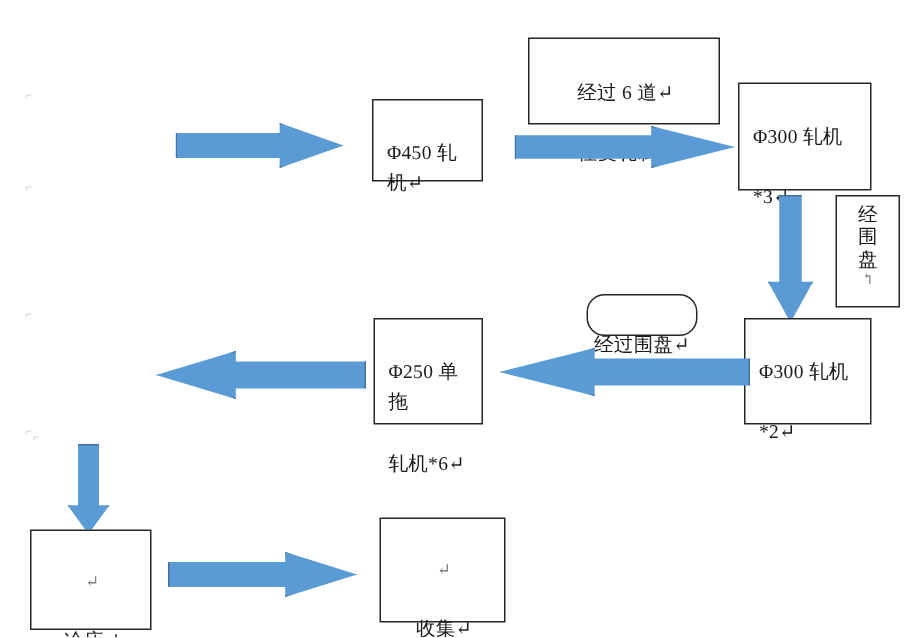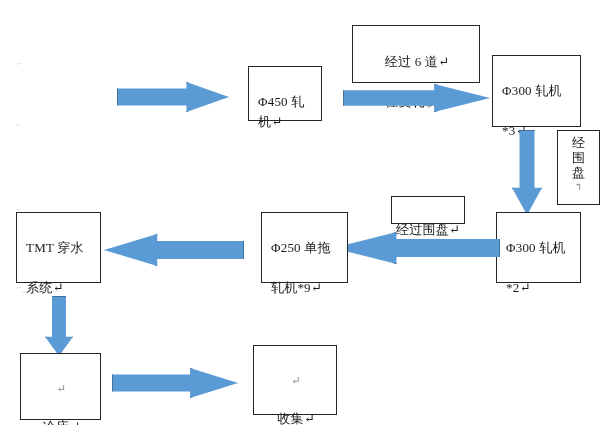--- a/index.html
+++ b/index.html
@@ -134,41 +134,37 @@
     <span class="ch">围</span>
     <span class="ch">盘</span>
     <span class="mark">↰</span>
   </div>
 
   <div class="box" style="left:496px; top:212px; width:85px; height:71px;">
     <span class="line">Φ300 轧机</span>
     <span class="line">*2↵</span>
   </div>
 
-  <div class="box center-text" style="left:391px; top:196px; width:74px; height:28px; padding:3px 4px;">
+  <div class="box center-text" style="left:391px; top:196px; width:74px; height:28px; padding:3px 4px;border-radius:12px;">
     <span class="line">经过围盘↵</span>
   </div>
 
   <div class="arrow arrow-left" style="left:333px; top:232px; width:167px; height:32px;">
     <div class="fill"></div>
   </div>
 
-  <div class="box" style="left:261px; top:212px; width:87px; height:71px;">
+  <div class="box" style="left:249px; top:212px; width:73px; height:71px;">
     <span class="line">Φ250 单拖</span>
-    <span class="line">轧机*9↵</span>
+    <span class="line">轧机*6↵</span>
   </div>
 
   <div class="arrow arrow-left" style="left:104px; top:234px; width:140px; height:32px;">
     <div class="fill"></div>
   </div>
 
-  <div class="box" style="left:16px; top:212px; width:85px; height:71px;">
-    <span class="line">TMT 穿水</span>
-    <span class="line">系统↵</span>
-  </div>
 
   <div class="arrow arrow-down" style="left:45px; top:296px; width:28px; height:60px;">
     <div class="fill"></div>
   </div>
 
   <div class="box center-text" style="left:20px; top:353px; width:81px; height:67px; padding-top:6px;">
     <span class="line pilcrow">↵</span>
     <span class="line">冷床↵</span>
   </div>
 

